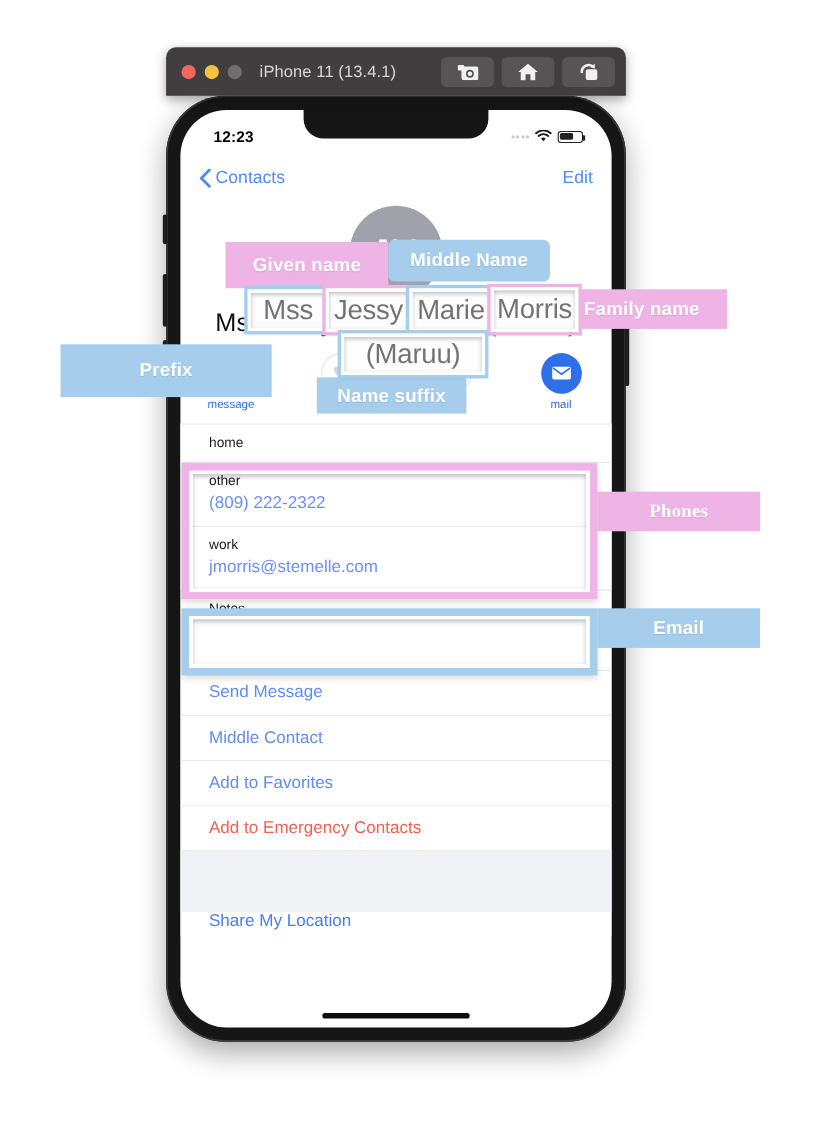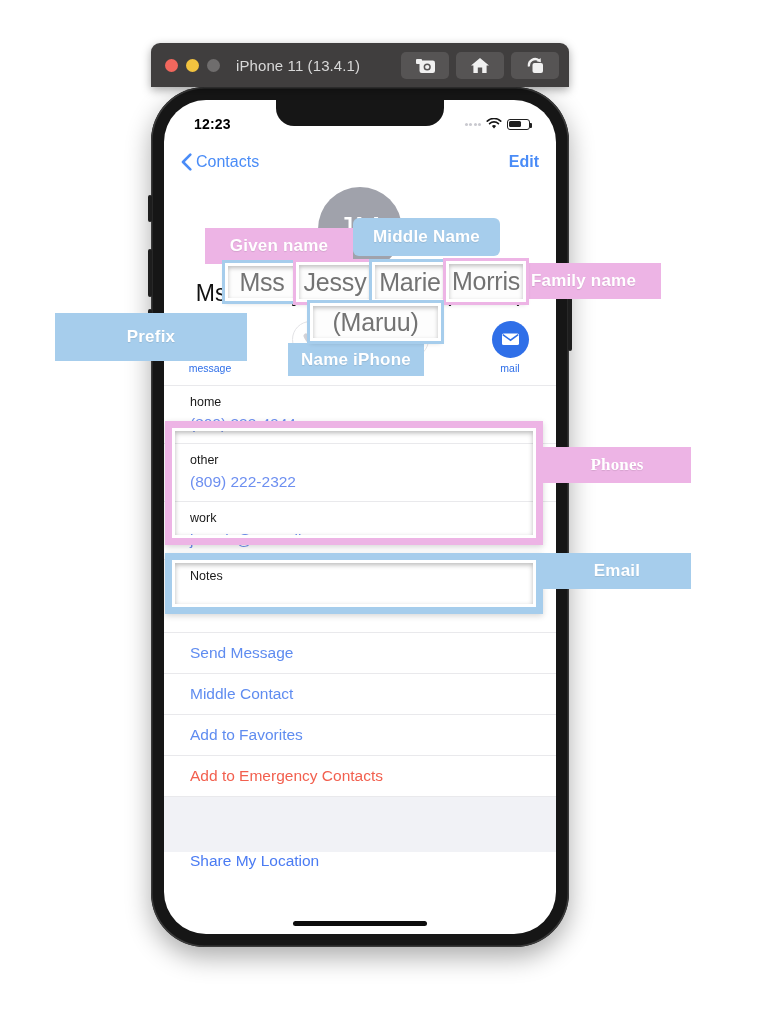--- a/index.html
+++ b/index.html
@@ -84,21 +84,21 @@
   .batt::after { content:""; position:absolute; right:-3.2px; top:3px; width:2px; height:5px; background:#202020; border-radius:0 1px 1px 0; }
   .batt i { position:absolute; left:1.3px; top:1.3px; bottom:1.3px; width:55%; background:#202020; border-radius:1.5px; display:block; }
 
   
   .navbar {
     height: 44px; display: flex; align-items: center; justify-content: space-between;
     padding: 0 17px; font-size: 16px;
   }
   .nav-back { display: flex; align-items: center; color: #4a8cf7; cursor: pointer; }
   .chev { margin-right: 4px; }
-  .nav-edit { color: #4a8cf7; font-weight: bold; }
+  .nav-edit { color: #4a8cf7; }
 
   
   .contact-head { text-align: center; padding-top: 3px; }
   .avatar {
     width: 84px; height: 84px; border-radius: 50%;
     background: #a0a2ab; margin: 0 auto; position: relative; overflow:hidden;
   }
   .avatar .initials {
     position:absolute; inset:0; display:flex; align-items:center; justify-content:center;
     color:#fff; font-size:31px; letter-spacing:1px;
@@ -296,21 +296,20 @@
               </svg>
           </div>
           <div class="lbl">mail</div>
         </div>
       </div>
 
       <div class="content">
         <div class="group">
           <div class="row">
             <div class="row-label">home</div>
-            <div class="row-value">(809) 333-4944</div>
           </div>
           <div class="row">
             <div class="row-label">other</div>
             <div class="row-value">(809) 222-2322</div>
           </div>
         </div>
 
         <div class="group">
           <div class="row">
             <div class="row-label">work</div>
@@ -328,29 +327,29 @@
         <div class="link-row danger">Add to Emergency Contacts</div>
 
         <div class="spacer-gray"></div>
         <div class="link-cut">Share My Location</div>
       </div>
 
       <div class="home-ind"></div>
     </div>
   </div>
 
-  <div class="tag pink" style="left:205px; top:228px; width:148px; height:36px;text-align:center;">Given name</div>
+  <div class="tag pink" style="left:205px; top:220px; width:148px; height:42px;text-align:center;">Given name</div>
 
   <div class="tag blue" style="left:353px; top:218px; width:147px; height:38px;border-radius:6px;">Middle Name</div>
 
   <div class="tag blue" style="left:55px; top:265px; width:192px; height:48px;margin-top:48px;">Prefix</div>
 
   <div class="tag pink" style="left:506px; top:263px; width:155px; height:36px;">Family name</div>
 
-  <div class="tag blue" style="left:288px; top:343px; width:136px; height:33px;">Name iPhone</div>
+  <div class="tag blue" style="left:288px; top:343px; width:136px; height:33px;">Name suffix</div>
 
   <div class="tag pink" style="left:543px; top:447px; width:148px; height:36px;font-family:Liberation Serif, serif;">Phones</div>
 
   <div class="tag blue" style="left:543px; top:553px; width:148px; height:36px;">Email</div>
 
   <div class="obox blue" style="left:206px; top:263px; width:74px; height:38px;">Mss</div>
 
   <div class="obox pink" style="left:277px; top:262px; width:78px; height:40px;">Jessy</div>
 
   <div class="obox blue" style="left:353px; top:262px; width:76px; height:40px;">Marie</div>

